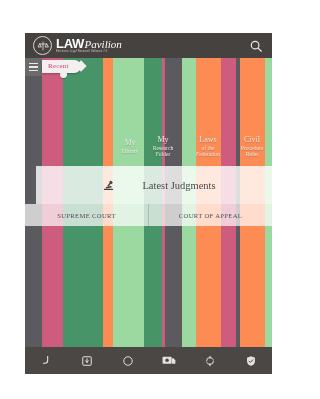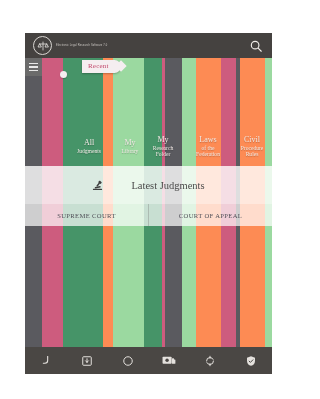--- a/index.html
+++ b/index.html
@@ -28,39 +28,39 @@
   .search-btn{position:absolute;right:9px;top:6px;width:14px;height:14px;cursor:pointer;}
   .search-btn svg{display:block;}
 
   
   .recentrow{position:absolute;left:0;top:25px;width:247px;height:18px;z-index:6;}
   .hamburger{position:absolute;left:0;top:0;width:17px;height:18px;background:#6b6b6b;
     display:flex;flex-direction:column;align-items:center;justify-content:center;gap:2px;cursor:pointer;}
   .hamburger span{display:block;width:9px;height:1.3px;background:#e8e8e8;}
   .recent-tab{position:absolute;left:17px;top:1.5px;height:13px;background:#f5eef0;
     border-radius:0 7px 7px 0;display:flex;align-items:center;padding:0 12px 0 6px;cursor:pointer;
-    box-shadow:0 1px 2px rgba(0,0,0,.25);margin-left:40px;}
+    box-shadow:0 1px 2px rgba(0,0,0,.25);}
   .recent-tab:after{content:"";position:absolute;right:-4px;top:2.2px;width:8px;height:8px;
     background:#f5eef0;transform:rotate(45deg);}
   .recent-label{font-family:"Liberation Serif",serif;font-size:7px;color:#c2476b;
     position:relative;z-index:2;letter-spacing:.2px;}
   .recent-pin{position:absolute;left:35px;top:13px;width:7px;height:7px;border-radius:50%;
     background:#f5eef0;box-shadow:0 1px 1px rgba(0,0,0,.2);}
 
   
   .tilebar{position:absolute;left:0;top:95px;width:247px;height:38px;z-index:5;
     display:flex;align-items:center;}
   .tile{position:absolute;text-align:center;color:#f2eae6;line-height:1.12;
     text-shadow:0 1px 1px rgba(0,0,0,.25);cursor:pointer;}
   .tile .t1{font-size:8px;display:block;}
   .tile .t2{font-size:5.6px;display:block;}
   .tile .t3{font-size:5.6px;display:block;}
 
   
-  .latest{position:absolute;left:0;top:133px;width:247px;height:38px;
+  .latest{position:absolute;left:11px;top:133px;width:247px;height:38px;
     background:rgba(255,255,255,.80);display:flex;align-items:center;justify-content:center;z-index:5;gap:23px;}
   .gavel{margin-right:5px;display:block;}
   .latest-label{font-family:"Liberation Serif",serif;font-size:10.5px;color:#4b4b4b;}
 
   .courts{position:absolute;left:0;top:171px;width:247px;height:22px;
     background:rgba(255,255,255,.70);display:flex;z-index:5;}
   .court{flex:1;display:flex;align-items:center;justify-content:center;cursor:pointer;}
   .court+.court{border-left:1px solid rgba(120,120,120,.35);}
   .court span{font-family:"Liberation Serif",serif;font-size:6.6px;color:#4f4f57;letter-spacing:.35px;}
 
@@ -96,20 +96,24 @@
     <div class="logo-wrap">
       <div class="logo-badge">
         <svg width="12" height="12" viewBox="0 0 24 24" fill="none" stroke="#e6e3df" stroke-width="1.6" stroke-linecap="round" stroke-linejoin="round">
           <path d="M12 4v16"></path>
             <path d="M5 8h14"></path>
           <path d="M5 8l-3 6h6z"></path>
             <path d="M19 8l-3 6h6z"></path>
         </svg>
       </div>
       <div class="logo-text">
+        <div class="logo-main">
+          <span class="logo-law">LAW</span>
+          <span class="logo-pav">Pavilion</span>
+        </div>
         <div class="logo-sub">Electronic Legal Research Software 7.0</div>
       </div>
     </div>
     <div class="search-btn">
       <svg width="14" height="14" viewBox="0 0 24 24" fill="none" stroke="#efece8" stroke-width="2" stroke-linecap="round">
         <circle cx="10.5" cy="10.5" r="6.5"></circle>
           <path d="M15.6 15.6L21 21"></path>
       </svg>
     </div>
   </div>
@@ -120,24 +124,20 @@
         <span></span>
         <span></span>
     </div>
     <div class="recent-tab">
       <span class="recent-label">Recent</span>
     </div>
     <div class="recent-pin"></div>
   </div>
 
   <div class="tilebar">
-    <div class="tile" style="left:44px;width:40px;">
-      <span class="t1">All</span>
-      <span class="t2">Judgments</span>
-    </div>
     <div class="tile" style="left:88px;width:34px;">
       <span class="t1">My</span>
       <span class="t2">Library</span>
     </div>
     <div class="tile" style="left:118px;width:40px;">
       <span class="t1">My</span>
       <span class="t2">Research</span>
       <span class="t3">Folder</span>
     </div>
     <div class="tile" style="left:206px;width:42px;">

